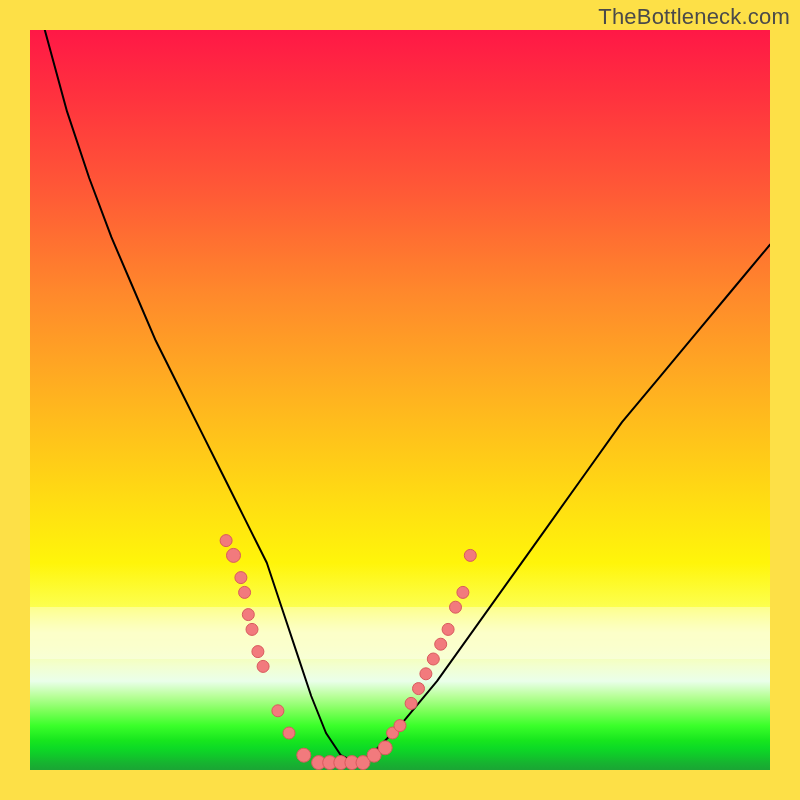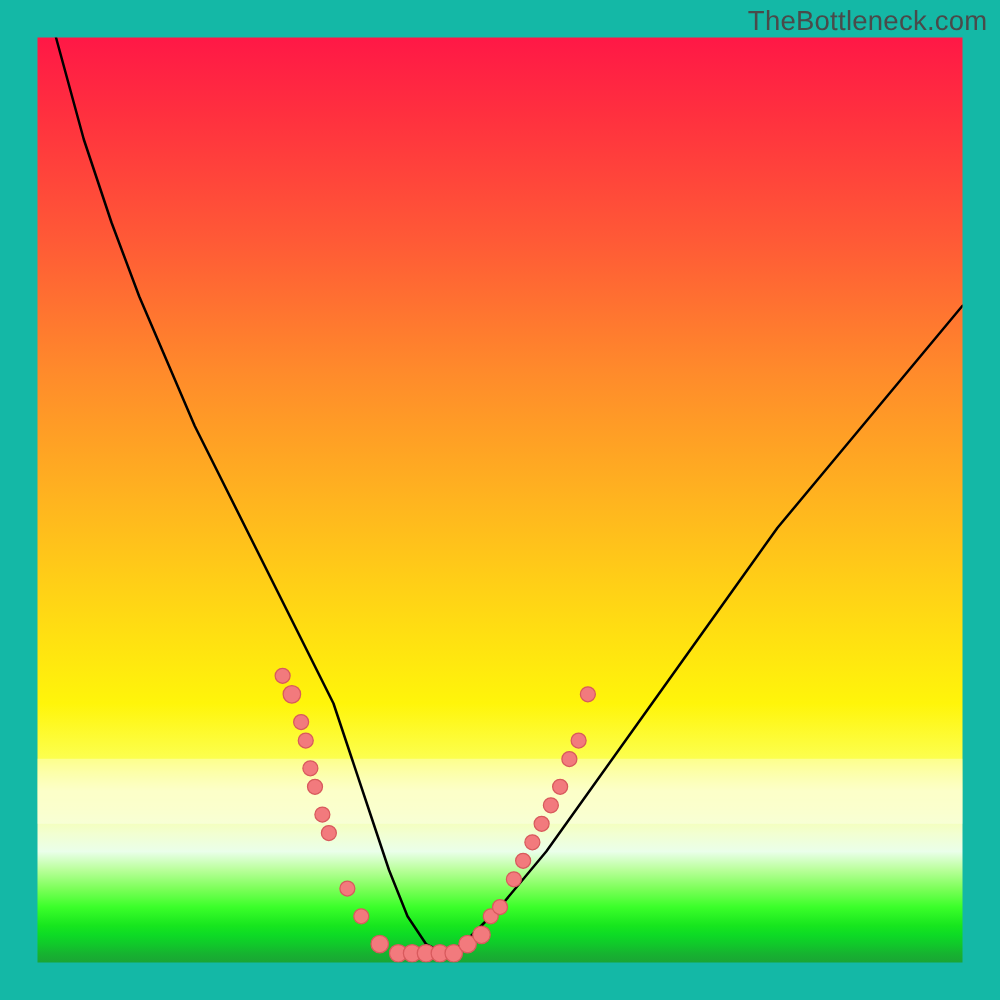--- a/index.html
+++ b/index.html
@@ -8,21 +8,21 @@
     width: 800px;
     height: 800px;
     background: #000;
     overflow: hidden;
     font-family: Arial, Helvetica, sans-serif;
   }
   .stage {
     position: relative;
     width: 800px;
     height: 800px;
-    background: #14b8a6;
+    background: #fde047;
   }
   .plot-area {
     position: absolute;
     left: 30px;
     top: 30px;
     width: 740px;
     height: 740px;
     
     background: linear-gradient(
       to bottom,

